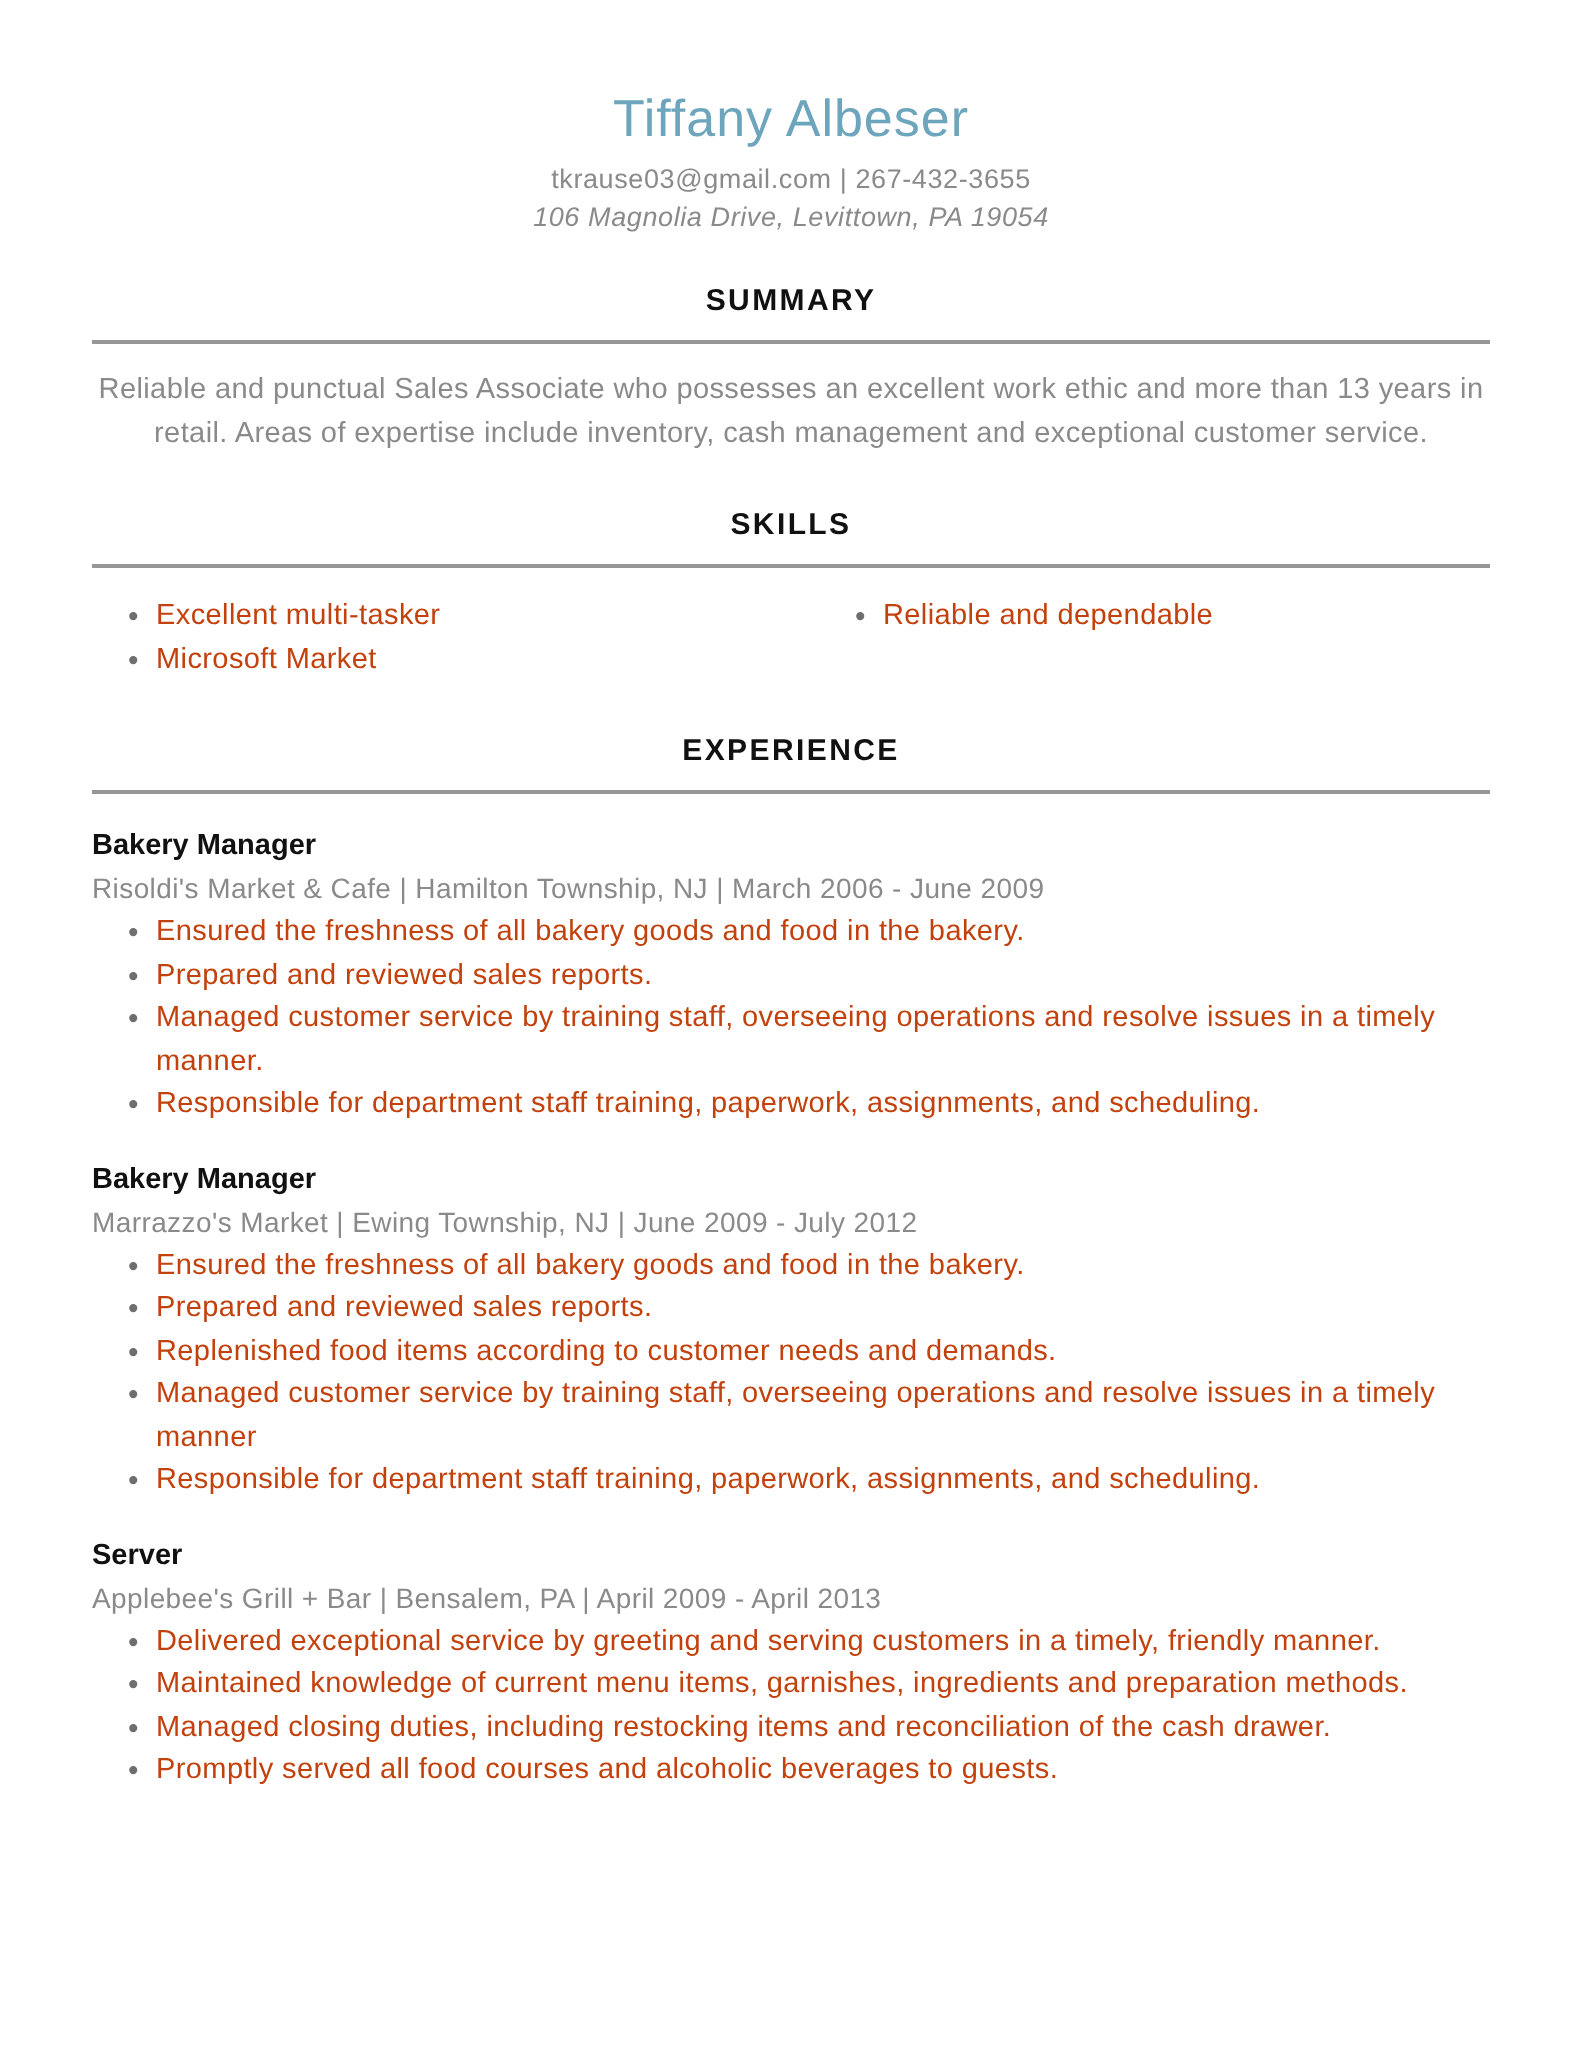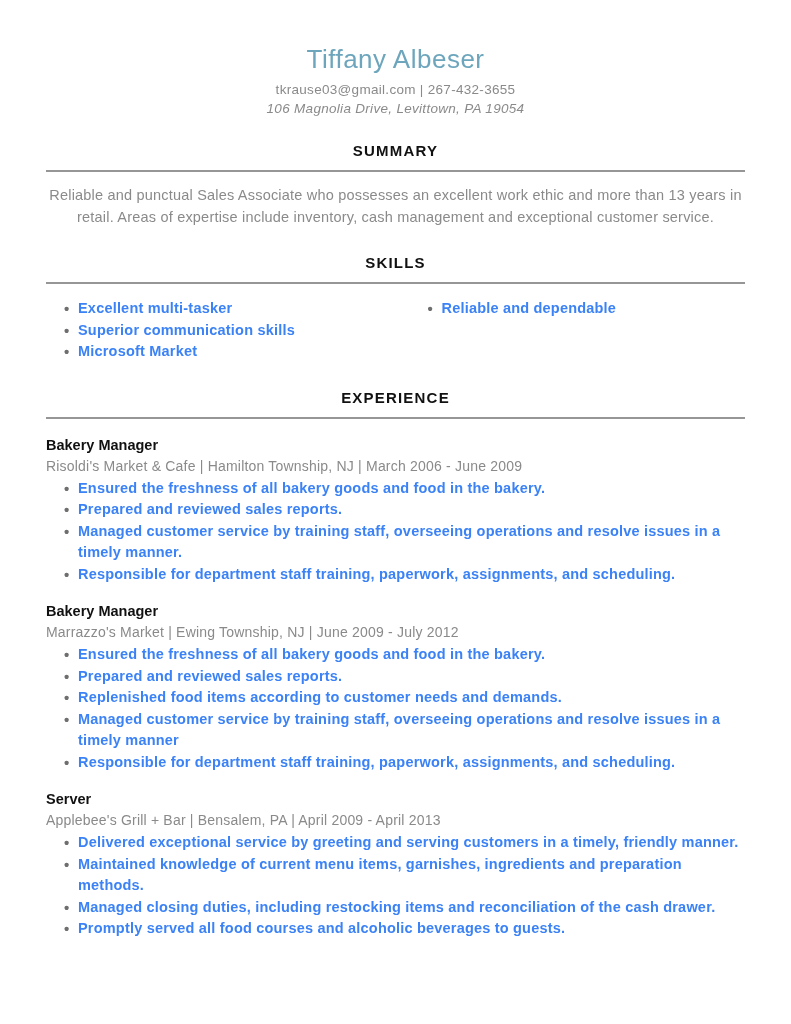--- a/index.html
+++ b/index.html
@@ -69,23 +69,22 @@
   .skills-col.right { padding-left: 14px; }
   ul.bullets {
     list-style: none;
     padding-left: 18px;
   }
   ul.bullets li {
     position: relative;
     padding-left: 14px;
     font-size: 14.5px;
     line-height: 21.5px;
-    color: #3b82f6;
+    color: #c2410c;
     letter-spacing: 0.2px;
-    font-weight: bold;
   }
   ul.bullets li::before {
     content: "\2022";
     position: absolute;
     left: 0;
     top: 0;
     color: #6e6e6e;
     font-size: 15px;
   }
   
@@ -123,21 +122,20 @@
     <p class="summary-text">Reliable and punctual Sales Associate who possesses an excellent work ethic and more than 13 years in retail. Areas of expertise include inventory, cash management and exceptional customer service.</p>
   </div>
 
   <div class="section">
     <div class="section-heading">SKILLS</div>
     <hr class="rule">
     <div class="skills-columns">
       <div class="skills-col left">
         <ul class="bullets">
           <li>Excellent multi-tasker</li>
-          <li>Superior communication skills</li>
           <li>Microsoft Market</li>
         </ul>
       </div>
       <div class="skills-col right">
         <ul class="bullets">
           <li>Reliable and dependable</li>
         </ul>
       </div>
     </div>
   </div>

